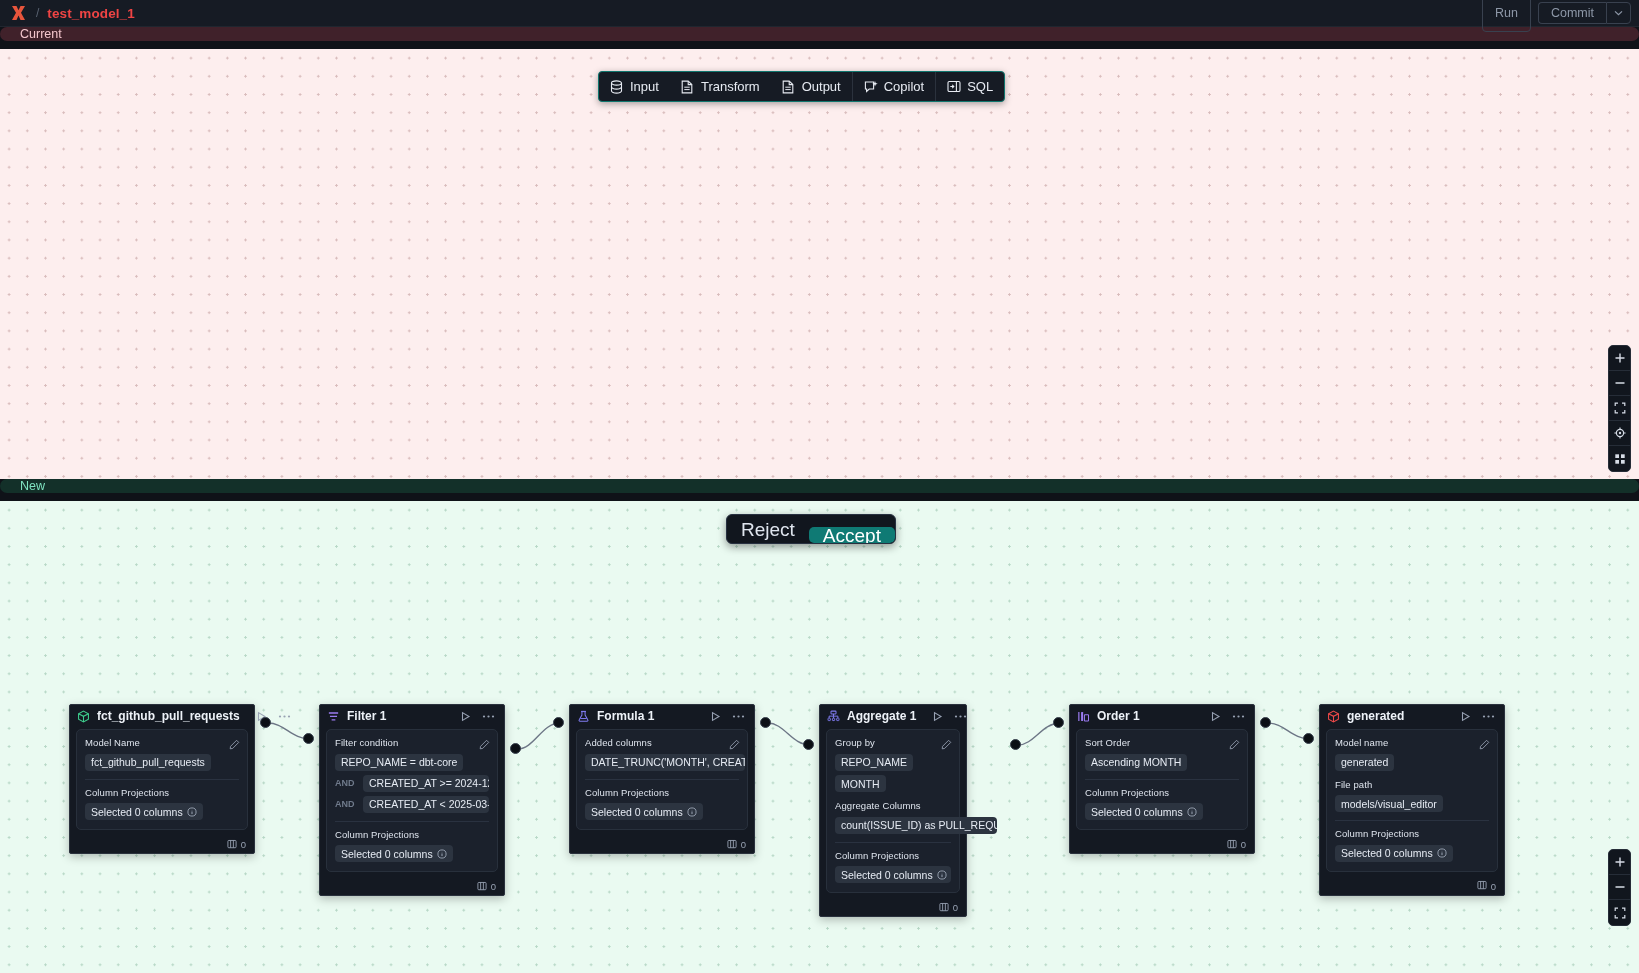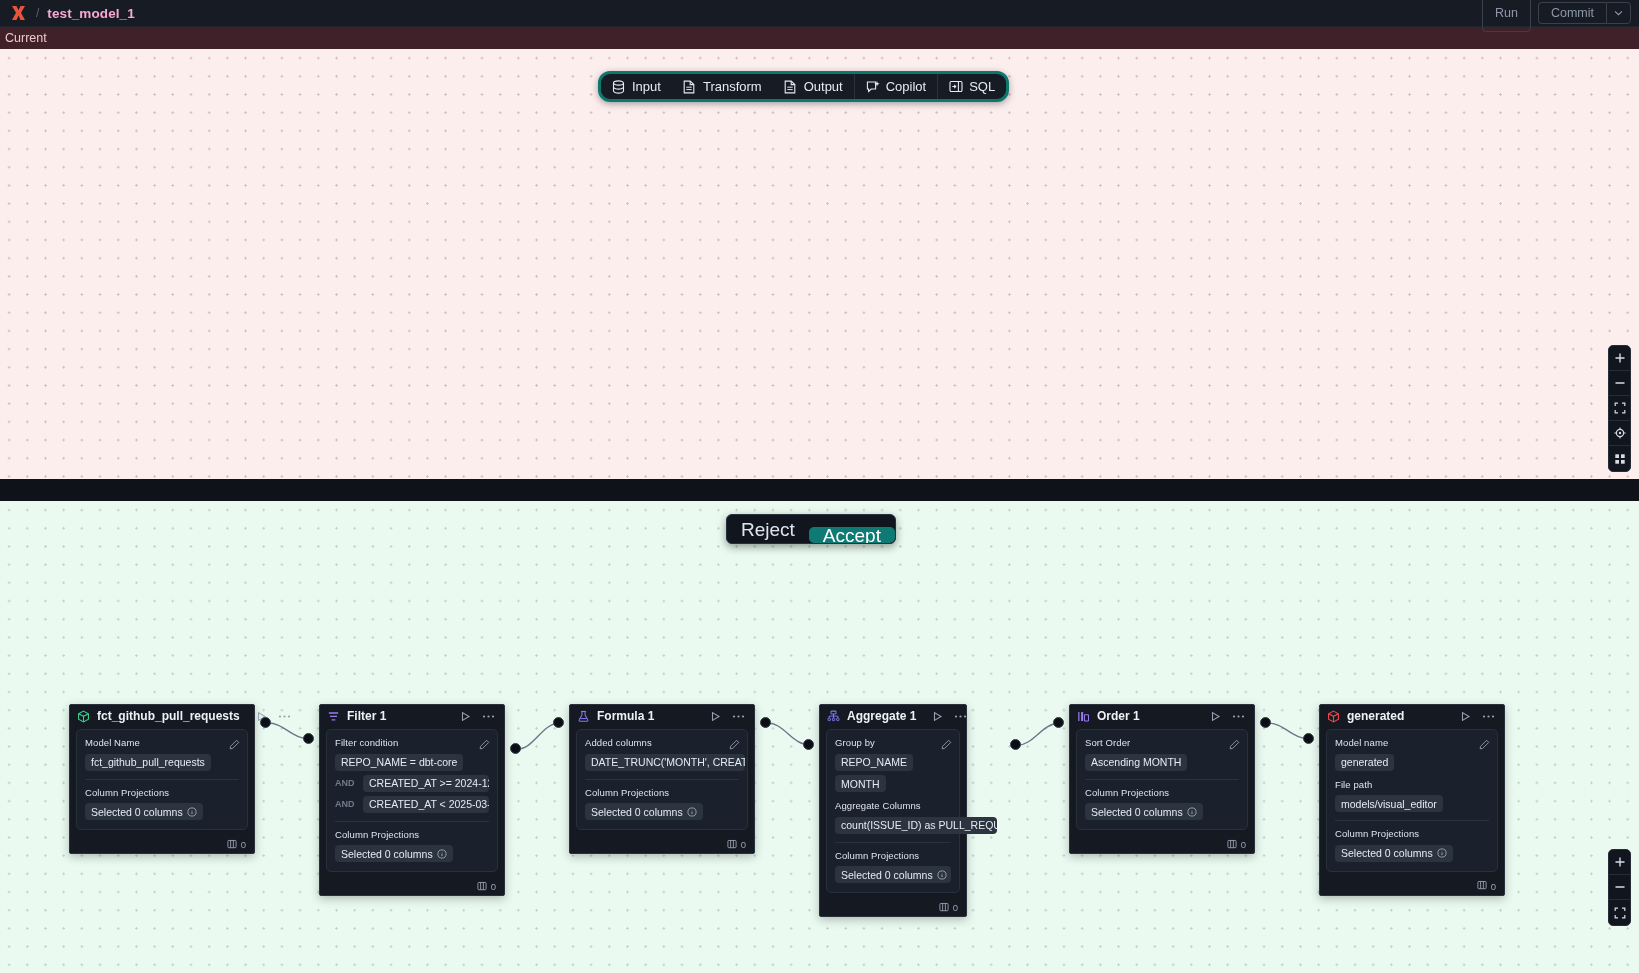--- a/index.html
+++ b/index.html
@@ -20,21 +20,21 @@
     padding: 0 8px;
     position: relative;
     z-index: 50;
   }
   .brand-logo {
     width: 20px; height: 18px;
     display: flex; align-items: center; justify-content: center;
     margin-right: 6px;
   }
   .crumb-sep { color: #5a6372; font-size: 12px; margin: 0 8px 0 2px; }
-  .crumb-title { color: #f9a8d4; font-size: 13.5px; font-weight: bold; letter-spacing: .1px; }
+  .crumb-title { color: #ef4444; font-size: 13.5px; font-weight: bold; letter-spacing: .1px; }
   .titlebar-right { margin-left: auto; display: flex; align-items: center; gap: 7px; }
   .btn-ghost {
     border: 1px solid #39414f;
     color: #8e98a8;
     background: transparent;
     font-size: 12.5px;
     border-radius: 4px;
     padding: 10px 12px;
     font-family: Liberation Sans, sans-serif;
     line-height: 15px;
@@ -56,25 +56,25 @@
   }
 
   
   .panes { position: relative; width: 1639px; height: 946px; }
 
   .pane { position: absolute; left: 0; width: 1639px; overflow: hidden; }
   .pane-current { top: 0; height: 452px; }
   .pane-new { top: 452px; height: 494px; }
 
   .pane-label {
-    height: 22px;
+    height: 14px;
     font-size: 12.5px;
     display: flex; align-items: center;
-    padding-left: 5px;
-    position: relative; z-index: 12;
+    padding-left: 20px;
+    position: relative; z-index: 12; border-radius: 11px;
   }
   .pane-current .pane-label { background: #40212a; color: #f3c6cd; }
   .pane-new .pane-label { background: #133029; color: #7fe3c1; }
 
   .canvas {
     position: absolute; left: 0; right: 0; bottom: 0;
     top: 22px;
   }
   .canvas-current {
     background-color: #fdeeee;
@@ -86,22 +86,22 @@
     background-image: radial-gradient(#b8d8c7 1px, transparent 1.1px);
     background-size: 18.2px 18.2px;
   }
 
   
   .toolbar {
     position: absolute;
     left: 598px; top: 44px;
     height: 31px;
     background: #161b24;
-    border: 3px solid #0f766e;
-    border-radius: 12px;
+    border: 1px solid #0f766e;
+    border-radius: 4px;
     display: flex; align-items: stretch;
     z-index: 40;
     box-shadow: 0 2px 7px rgba(0,0,0,.35);
   }
   .tb-item {
     display: flex; align-items: center; gap: 6px;
     padding: 0 11px;
     color: #e7ebf2;
     font-size: 13px;
     cursor: default;
@@ -284,20 +284,21 @@
           <rect x="1.3" y="1.3" width="3.7" height="3.7" fill="#d6dce6"></rect>
           <rect x="7" y="1.3" width="3.7" height="3.7" fill="#d6dce6"></rect>
           <rect x="1.3" y="7" width="3.7" height="3.7" fill="#d6dce6"></rect>
           <rect x="7" y="7" width="3.7" height="3.7" fill="#d6dce6"></rect>
         </svg>
       </div>
     </div>
   </div>
 
   <div class="pane pane-new">
+    <div class="pane-label">New</div>
     <div class="canvas canvas-new">
 
       <svg class="edges" width="1639" height="472">
         <path d="M268,222 C284,222 292,238 310,238" stroke="#6d7686" stroke-width="1.4" fill="none"></path>
         <path d="M518,248 C534,248 542,222 560,222" stroke="#6d7686" stroke-width="1.4" fill="none"></path>
         <path d="M768,222 C784,222 792,244 810,244" stroke="#6d7686" stroke-width="1.4" fill="none"></path>
         <path d="M1018,244 C1034,244 1042,222 1060,222" stroke="#6d7686" stroke-width="1.4" fill="none"></path>
         <path d="M1268,222 C1284,222 1292,238 1310,238" stroke="#6d7686" stroke-width="1.4" fill="none"></path>
       </svg>
 

